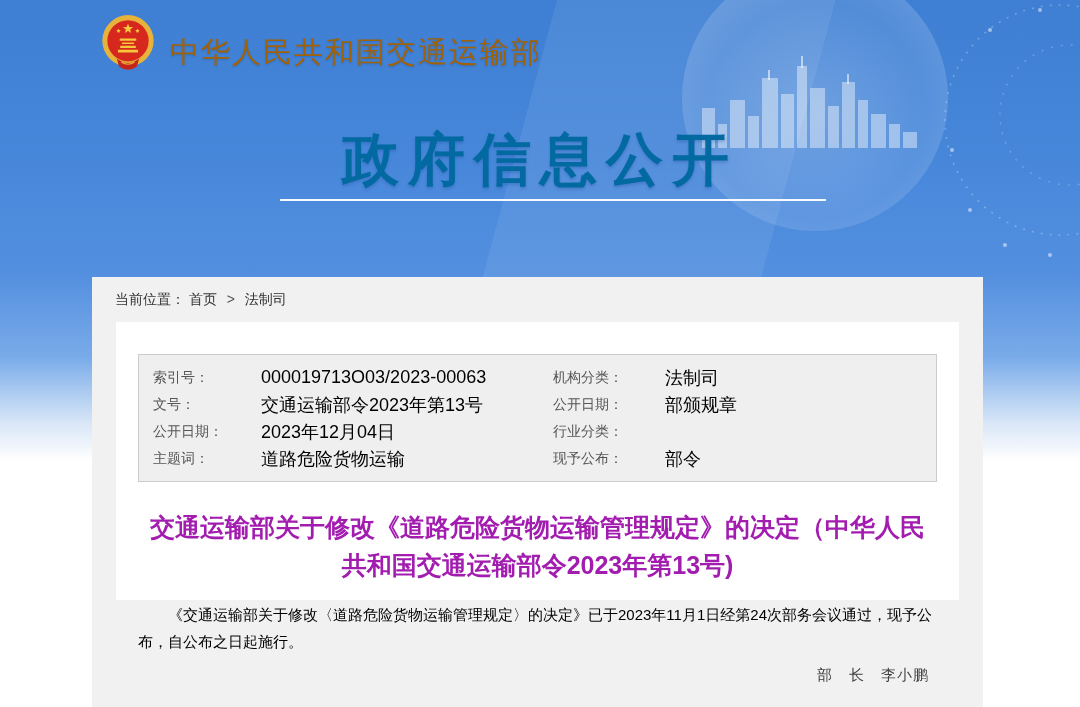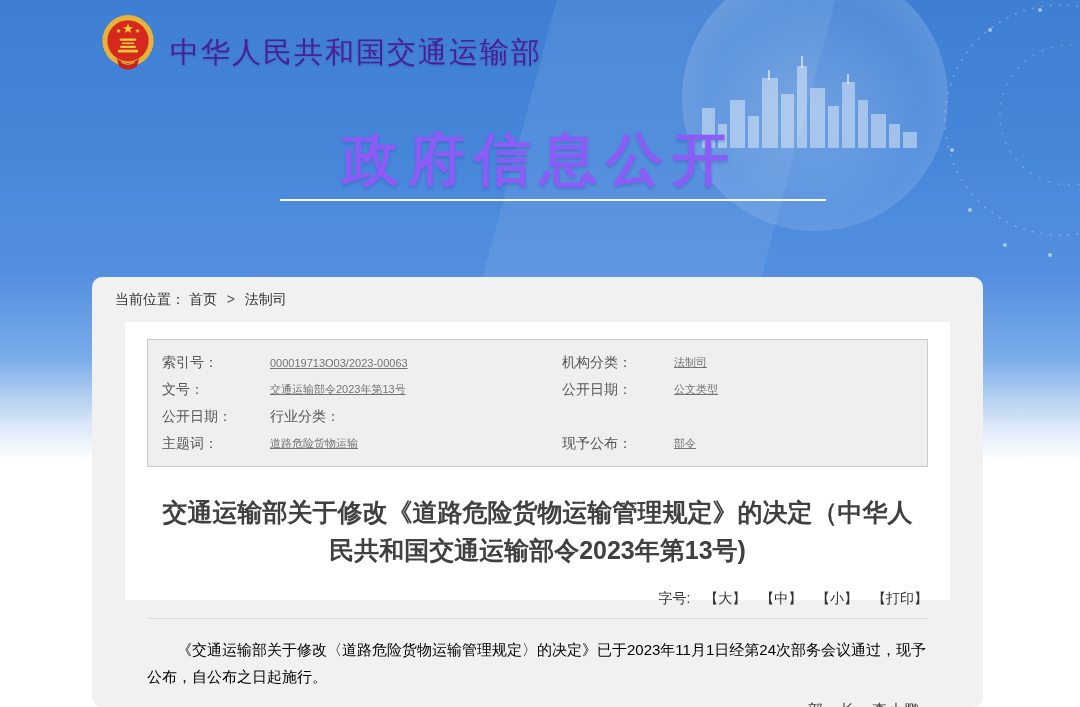--- a/index.html
+++ b/index.html
@@ -23,48 +23,48 @@
     border-radius:50%;
     background:radial-gradient(circle at 50% 55%, rgba(255,255,255,0.22) 0%,
                rgba(255,255,255,0.10) 55%, rgba(255,255,255,0.16) 72%,
                rgba(255,255,255,0) 74%);
   }
   .skyline-svg { position:absolute; left:700px; top:50px; }
   .mesh-svg { position:absolute; left:930px; top:0; }
 
   .top-bar { position:absolute; left:100px; top:12px; display:flex; align-items:center; }
   .emblem { width:56px; height:58px; }
-  .site-name { color:#4c1d95; font-size:29px; letter-spacing:2px; margin-left:14px;
+  .site-name { color:#a16207; font-size:29px; letter-spacing:2px; margin-left:14px;
     font-weight:400; text-shadow:0 1px 2px rgba(0,60,140,.25);margin-top:21px; }
 
   .banner-title { position:absolute; left:0; top:122px; width:1080px; text-align:center;
-    color:#8b5cf6; font-size:57px; font-weight:bold; letter-spacing:9px;
+    color:#0369a1; font-size:57px; font-weight:bold; letter-spacing:9px;
     text-shadow:0 2px 3px rgba(20,70,150,.28); }
   .banner-underline { position:absolute; left:280px; top:199px; width:546px; height:2px;
     background:rgba(255,255,255,0.95); }
 
   
   .panel { position:absolute; left:92px; top:277px; width:891px; height:430px;
-    background:#f1f1f2;border-radius:10px; }
+    background:#f1f1f2; }
   .breadcrumb { height:45px; line-height:45px; padding-left:23px;
     font-size:14px; color:#333333; }
   .breadcrumb .crumb-link { color:#333333; text-decoration:none; cursor:pointer; }
   .breadcrumb .sep { margin:0 6px; color:#555; }
-  .card { margin:0 33px; height:278px; background:#ffffff; padding:17px 22px 0 22px; }
+  .card { margin:0 24px; height:278px; background:#ffffff; padding:32px 22px 0 22px; }
 
   
   .meta-table { border:1px solid #cccccc; background:#efeff0;
     padding:9px 0 9px 14px; }
   .meta-row { display:grid; grid-template-columns:108px 292px 112px 1fr;
     height:27px; align-items:center; }
   .meta-label { font-size:14px; color:#555555; }
-  .meta-value { font-size:11px; color:#737373;text-decoration:underline; }
+  .meta-value { font-size:18px; color:#000000; }
 
   
-  .article-title { margin:27px 4px 0 4px; text-align:center; color:#404040;
+  .article-title { margin:27px 4px 0 4px; text-align:center; color:#a21caf;
     font-size:25px; font-weight:bold; line-height:1.5; }
   .fontsize-row { margin-top:21px; padding-bottom:10px; border-bottom:1px solid #dcdcdc;
     text-align:right; font-size:14px; color:#333333; }
   .fontsize-row .fs-btn { margin-left:10px; cursor:pointer; }
   .article-body { margin-top:17px; font-size:15px; color:#000000;
     line-height:1.8; text-indent:2em; }
   .sig-line { text-align:right; font-size:15px; color:#404040; padding-right:8px; }
   .sig-name { margin-top:11px; letter-spacing:1px; }
 </style>
 </head>
@@ -148,42 +148,36 @@
       <div class="meta-row">
         <div class="meta-label">索引号：</div>
         <div class="meta-value">000019713O03/2023-00063</div>
         <div class="meta-label">机构分类：</div>
         <div class="meta-value">法制司</div>
       </div>
       <div class="meta-row">
         <div class="meta-label">文号：</div>
         <div class="meta-value">交通运输部令2023年第13号</div>
         <div class="meta-label">公开日期：</div>
-        <div class="meta-value">公文类型</div>
+        <div class="meta-value">部颁规章</div>
       </div>
       <div class="meta-row">
         <div class="meta-label">公开日期：</div>
+        <div class="meta-value">2023年12月04日</div>
         <div class="meta-label">行业分类：</div>
       </div>
       <div class="meta-row">
         <div class="meta-label">主题词：</div>
         <div class="meta-value">道路危险货物运输</div>
         <div class="meta-label">现予公布：</div>
         <div class="meta-value">部令</div>
       </div>
     </div>
 
     <h1 class="article-title">交通运输部关于修改《道路危险货物运输管理规定》的决定（中华人民共和国交通运输部令2023年第13号)</h1>
 
-    <div class="fontsize-row">
-      <span>字号:</span>
-      <span class="fs-btn">【大】</span>
-      <span class="fs-btn">【中】</span>
-      <span class="fs-btn">【小】</span>
-      <span class="fs-btn">【打印】</span>
-    </div>
 
     <p class="article-body">《交通运输部关于修改〈道路危险货物运输管理规定〉的决定》已于2023年11月1日经第24次部务会议通过，现予公布，自公布之日起施行。</p>
 
     <div class="sig-line sig-name">部　长　李小鹏</div>
 
   </div>
 </div>
 
 </body></html>

